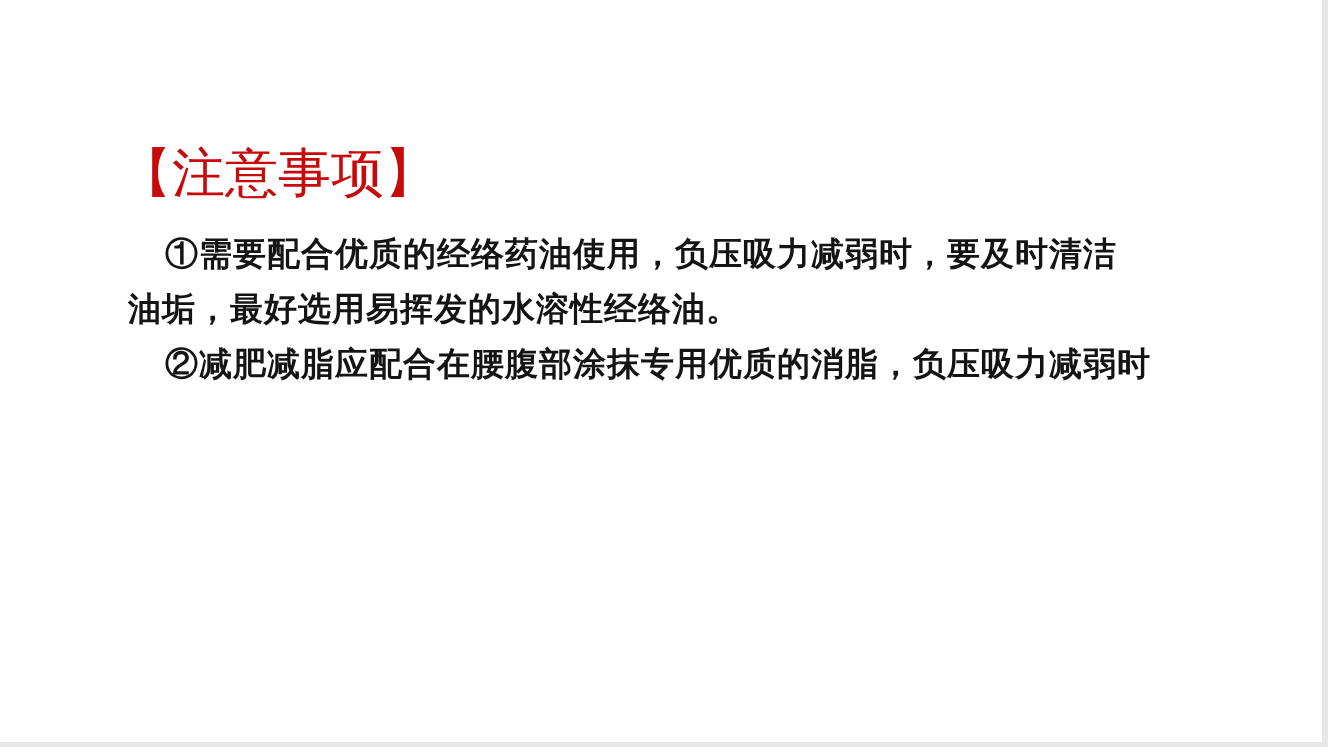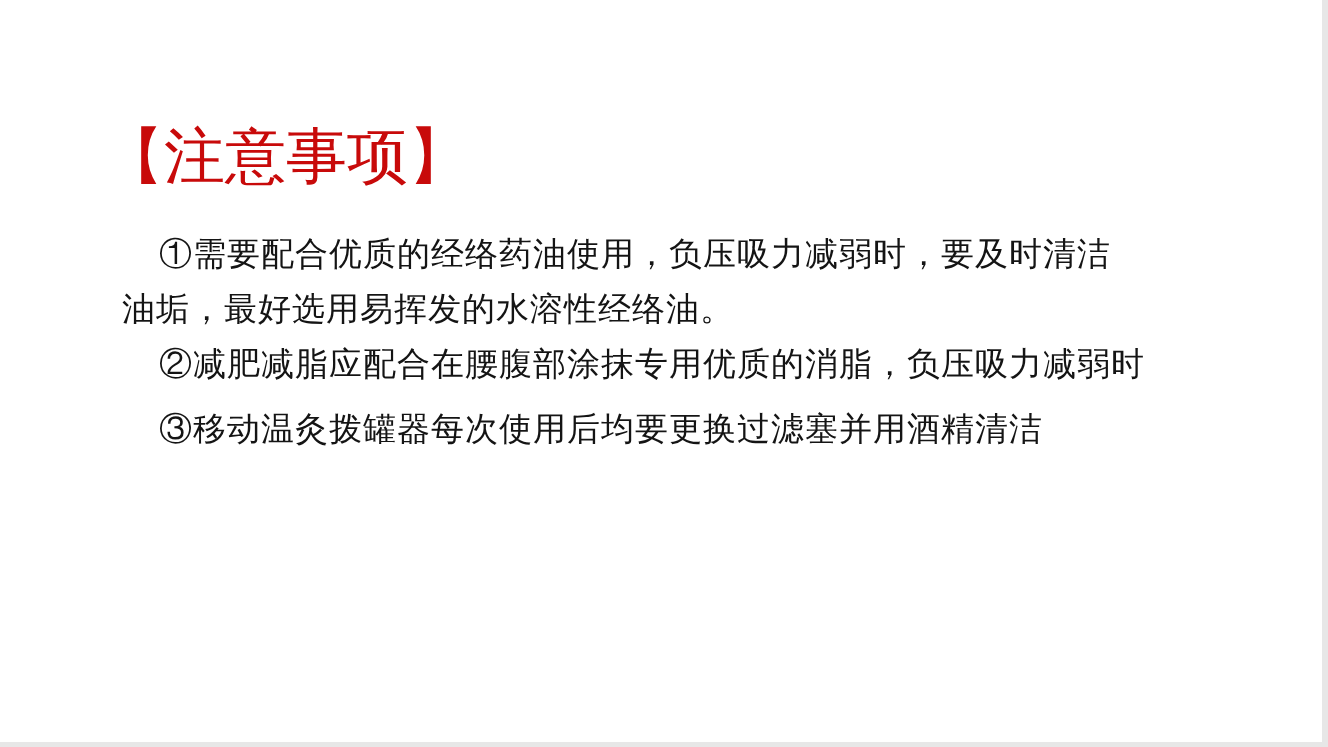--- a/index.html
+++ b/index.html
@@ -36,37 +36,38 @@
     left: 0;
     bottom: 0;
     width: 1328px;
     height: 5px;
     background: #e7e7e7;
   }
   .slide-title {
     position: absolute;
     left: 103px;
     top: 126px;
-    margin: 0;
-    font-size: 61px;
+    margin: 16px;
+    font-size: 53px;
     font-weight: normal;
     line-height: 62px;
     letter-spacing: 0px;
     color: #c80a0a;
     white-space: nowrap;
   }
   .slide-body {
     position: absolute;
-    left: 122px;
+    left: 128px;
     top: 227px;
     width: 1080px;
     font-size: 33px;
     line-height: 55px;
     color: #141414;
     letter-spacing: 1px;
+    font-weight: bold;
   }
   .body-line {
     white-space: nowrap;
   }
   .body-line.indent {
     padding-left: 37px;
   }
   .body-line.gap {
     margin-top: 10px;
   }
@@ -74,18 +75,17 @@
 </head>
 <body>
 
 <div class="viewport">
   <div class="slide">
     <h1 class="slide-title">【注意事项】</h1>
     <div class="slide-body" id="slide-body">
         <div class="body-line indent">①需要配合优质的经络药油使用，负压吸力减弱时，要及时清洁</div>
         <div class="body-line">油垢，最好选用易挥发的水溶性经络油。</div>
         <div class="body-line indent">②减肥减脂应配合在腰腹部涂抹专用优质的消脂，负压吸力减弱时</div>
-        <div class="body-line indent gap">③移动温灸拨罐器每次使用后均要更换过滤塞并用酒精清洁</div>
       </div>
   </div>
   <div class="edge-right"></div>
   <div class="edge-bottom"></div>
 </div>
 
 </body></html>

